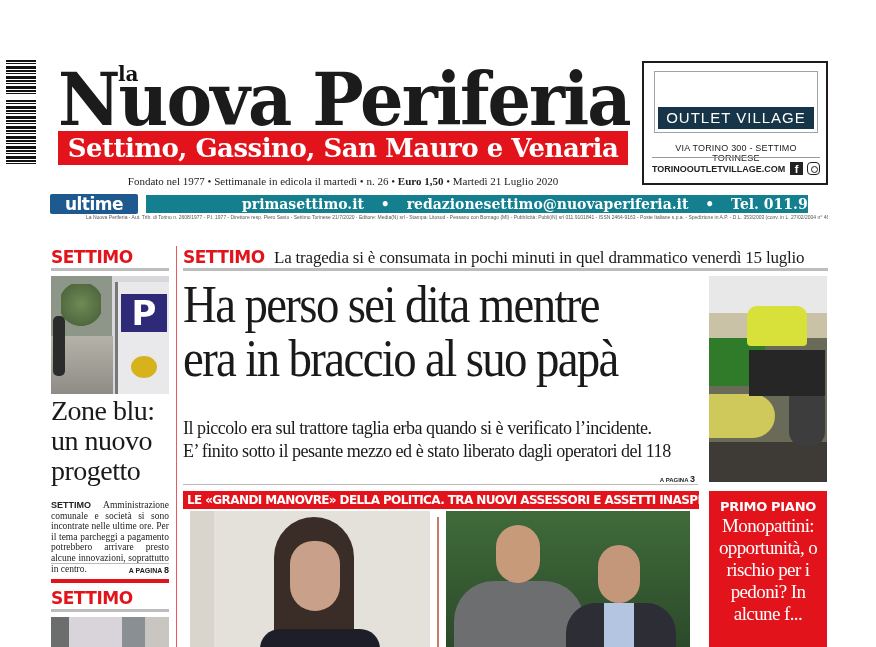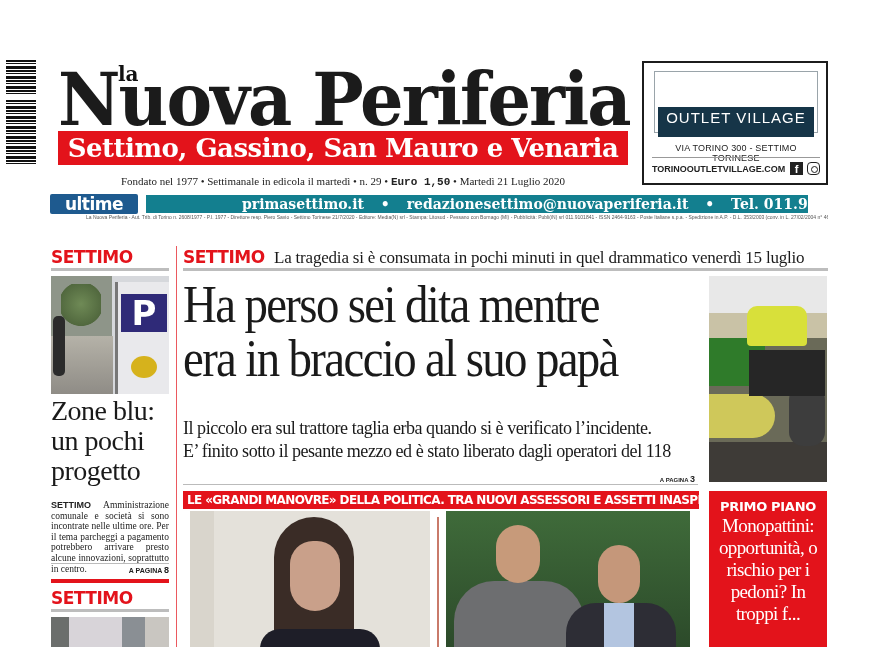--- a/index.html
+++ b/index.html
@@ -11,26 +11,26 @@
   .barcode { left: 6px; top: 60px; width: 30px; height: 105px; }
   .barcode .bars { position:absolute; left:0; top:0; width:30px; height:105px;
     background: repeating-linear-gradient(180deg, #111 0 2px, #fff 2px 3px, #111 3px 4px, #fff 4px 6px, #111 6px 9px, #fff 9px 10px); }
   .barcode .gap { position:absolute; left:0; top:34px; width:30px; height:6px; background:#fff; }
 
   
   .mast-la { left: 118px; top: 62px; font: bold 20px "DejaVu Serif", serif; color:#111; }
   .mast-title { left: 58px; top: 60px; font: bold 72px "DejaVu Serif", serif; color:#1b1b1b; letter-spacing:-2px; line-height: 80px; white-space: nowrap; transform: scaleX(0.95); transform-origin: left; }
   .mast-sub { left: 58px; top: 131px; width: 570px; height: 34px; background:#e3131b; color:#fff; font: bold 26px "DejaVu Serif", serif; text-align:center; line-height:34px; white-space:nowrap; letter-spacing:-0.5px; }
   .mast-info { left: 58px; top: 175px; width: 570px; text-align:center; font: 11px "Liberation Serif", serif; color:#222; }
-  .mast-info b { font-weight:bold;font-family:Liberation Mono, monospace; }
+  .mast-info b { font-weight:bold; }
 
   
   .ad { left: 642px; top: 61px; width: 186px; height: 124px; border: 2px solid #1c1c1c; background:#fff; }
   .ad-torino { position:absolute; left:10px; top:12px; width:162px; text-align:center; font: 30px "Liberation Serif", serif; letter-spacing: 2px; color:#1b2a37; line-height:28px; }
-  .ad-outlet { position:absolute; left:14px; top:44px; width:156px; height:30px; background:#163548; color:#fff; text-align:center; font: 15px "Liberation Sans", sans-serif; line-height:22px; letter-spacing:1px; }
+  .ad-outlet { position:absolute; left:14px; top:44px; width:156px; height:22px; background:#163548; color:#fff; text-align:center; font: 15px "Liberation Sans", sans-serif; line-height:22px; letter-spacing:1px; }
   .ad-frame { position:absolute; left:10px; top:8px; width:164px; height:62px; border:1px solid #9aa4aa; }
   .ad-addr { position:absolute; left:8px; top:80px; width:168px; font: 9px "Liberation Sans", sans-serif; color:#222; text-align:center; letter-spacing:0.2px; }
   .ad-line { position:absolute; left:8px; top:94px; width:168px; height:1px; background:#999; }
   .ad-url { position:absolute; left:8px; top:101px; font: bold 9px "Liberation Sans", sans-serif; color:#222; }
   .ad-fb { position:absolute; left:146px; top:99px; width:13px; height:13px; background:#222; color:#fff; font: bold 11px "Liberation Sans", sans-serif; text-align:center; line-height:14px; }
   .ad-ig { position:absolute; left:163px; top:99px; width:13px; height:13px; border:1.5px solid #222; border-radius:4px; }
   .ad-ig::after { content:""; position:absolute; left:2.5px; top:2.5px; width:5px; height:5px; border:1.5px solid #222; border-radius:50%; }
 
   
   .nw-logo { left: 50px; top: 194px; width: 88px; height: 20px; background:#1e5a8f; color:#fff; font: bold 17px "DejaVu Sans", sans-serif; line-height:20px; text-align:center; letter-spacing:-0.5px; border-radius: 2px; }
@@ -110,21 +110,21 @@
 
 <div class="abs barcode">
   <div class="bars"></div>
     <div class="gap"></div>
 </div>
 
 <div class="abs mast-title">Nuova Periferia</div>
 <div class="abs mast-la">la</div>
 <div class="abs mast-sub">Settimo, Gassino, San Mauro e Venaria</div>
 <div class="abs mast-info">
-  <span>Fondato nel 1977 • Settimanale in edicola il martedì • n. 29 •</span>
+  <span>Fondato nel 1977 • Settimanale in edicola il martedì • n. 26 •</span>
   <b>Euro 1,50</b>
   <span>• Martedì 21 Luglio 2020</span>
 </div>
 
 <div class="abs ad">
   <div class="ad-frame"></div>
   <div class="ad-outlet">OUTLET VILLAGE</div>
   <div class="ad-addr">VIA TORINO 300 - SETTIMO TORINESE</div>
   <div class="ad-line"></div>
   <div class="ad-url">TORINOOUTLETVILLAGE.COM</div>
@@ -147,21 +147,21 @@
 <div class="abs sec-label left1-label">SETTIMO</div>
 <div class="abs sec-rule left1-rule"></div>
 <div class="abs photo photo-parking">
   <div class="street"></div>
     <div class="trees"></div>
     <div class="person"></div>
   <div class="sign"></div>
     <div class="psign">P</div>
     <div class="badge"></div>
 </div>
-<div class="abs left1-title">Zone blu: un pochi progetto</div>
+<div class="abs left1-title">Zone blu: un nuovo progetto</div>
 <div class="abs left1-body">
   <span class="kicker">SETTIMO</span>
   <span>Amministrazione comunale e società si sono incontrate nelle ultime ore. Per il tema parcheggi a pagamento potrebbero arrivare presto alcune innovazioni, soprattutto in centro.</span>
 </div>
 <div class="abs left1-pg">
   <span>A PAGINA</span>
   <b>8</b>
 </div>
 <div class="abs left-redbar"></div>
 
@@ -207,14 +207,14 @@
 <div class="abs photo photo-men">
   <div class="m1body"></div>
     <div class="m1face"></div>
   <div class="m2body"></div>
     <div class="m2shirt"></div>
     <div class="m2face"></div>
 </div>
 
 <div class="abs pp-box">
   <div class="pp-label">PRIMO PIANO</div>
-  <div class="pp-title">Monopattini: opportunità, o rischio per i pedoni? In troppi f...</div>
+  <div class="pp-title">Monopattini: opportunità, o rischio per i pedoni? In alcune f...</div>
 </div>
 
 </body></html>

